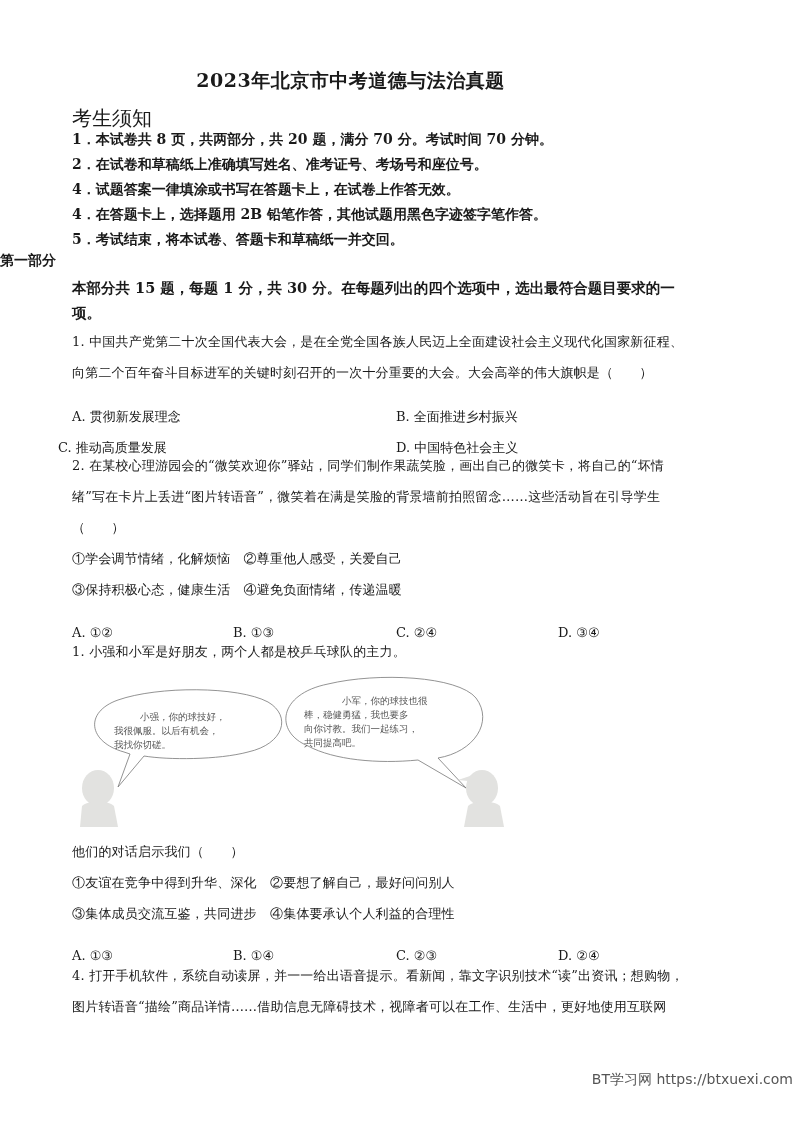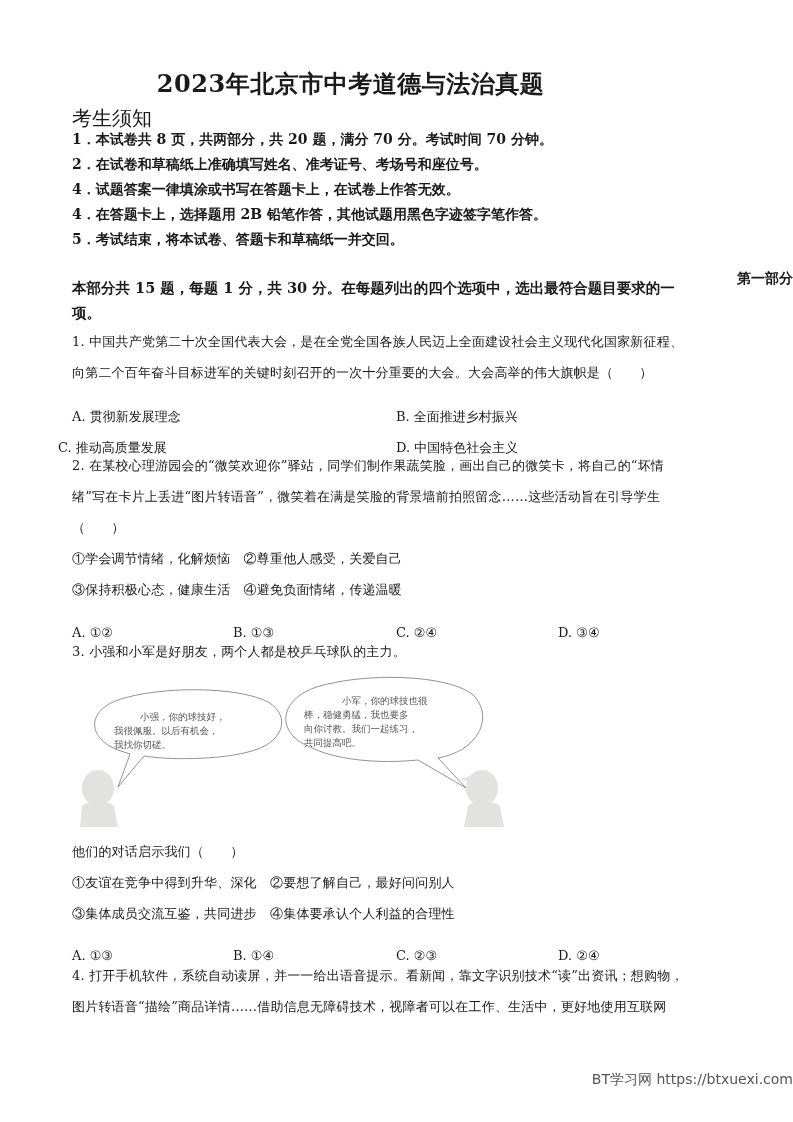--- a/index.html
+++ b/index.html
@@ -2,24 +2,24 @@
 <html><head>
   <meta charset="utf-8">
   <style>
     html, body { margin: 0; padding: 0; background: #ffffff; }
     body {
       width: 793px; height: 1122px; position: relative; overflow: hidden;
       font-family: "DejaVu Serif", "Liberation Serif", serif;
       color: #1a1a1a;
     }
     .abs { position: absolute; white-space: nowrap; }
-    .title { left: 0; width: 701px; text-align: center; top: 68px; font-size: 24px; font-weight: bold; letter-spacing: 0.5px; }
+    .title { left: 0; width: 701px; text-align: center; top: 68px; font-size: 19px; font-weight: bold; letter-spacing: 0.5px; }
     .notice-head { left: 72px; top: 105px; font-size: 20px; font-weight: normal; }
     .notice { left: 72px; font-size: 14px; font-weight: bold; }
-    .part-title { left: 0; width: 793px; text-align: right; top: 270px; font-size: 14px; font-weight: bold; }
+    .part-title { left: 0; width: 793px; text-align: left; top: 252px; font-size: 14px; font-weight: bold; }
     .part-desc { left: 72px; font-size: 14.5px; font-weight: bold; }
     .q { left: 72px; font-size: 13px; letter-spacing: 0.2px; }
     .opt { font-size: 13px; margin-top: 12px; }
     .illus { left: 78px; top: 672px; width: 430px; height: 155px; }
     .footer { left: 0; width: 793px; text-align: right; top: 1071px; font-family: "DejaVu Sans", "Liberation Sans", sans-serif; font-size: 14px; color: #555555; }
     .bubble-text { font-family: "DejaVu Serif", serif; font-size: 9.5px; fill: #555; }
   </style>
 </head>
 <body>
 
@@ -47,21 +47,21 @@
   <div class="abs q" style="top:457px">2. 在某校心理游园会的“微笑欢迎你”驿站，同学们制作果蔬笑脸，画出自己的微笑卡，将自己的“坏情</div>
   <div class="abs q" style="top:488px">绪”写在卡片上丢进“图片转语音”，微笑着在满是笑脸的背景墙前拍照留念……这些活动旨在引导学生</div>
   <div class="abs q" style="top:519px">（　　）</div>
   <div class="abs q" style="top:550px">①学会调节情绪，化解烦恼　②尊重他人感受，关爱自己</div>
   <div class="abs q" style="top:581px">③保持积极心态，健康生活　④避免负面情绪，传递温暖</div>
   <div class="abs opt" style="left:72px;top:613px">A. ①②</div>
   <div class="abs opt" style="left:233px;top:613px">B. ①③</div>
   <div class="abs opt" style="left:396px;top:613px">C. ②④</div>
   <div class="abs opt" style="left:558px;top:613px">D. ③④</div>
 
-  <div class="abs q" style="top:643px">3. 小强和小军是好朋友，两个人都是校乒乓球队的主力。</div>
+  <div class="abs q" style="top:643px">1. 小强和小军是好朋友，两个人都是校乒乓球队的主力。</div>
 
   <div class="abs illus">
     <svg width="430" height="155" viewBox="0 0 430 155" xmlns="http://www.w3.org/2000/svg">
 
       <g>
         <path d="M46,80 C10,70 6,40 40,28 C80,14 160,14 190,30 C214,44 206,72 170,80 C140,88 90,88 66,84 L40,115 L52,82 Z" fill="#fff" stroke="#777" stroke-width="0.8"></path>
         <text class="bubble-text" x="62" y="48">小强，你的球技好，</text>
         <text class="bubble-text" x="36" y="62">我很佩服。以后有机会，</text>
         <text class="bubble-text" x="36" y="76">我找你切磋。</text>
       </g>

